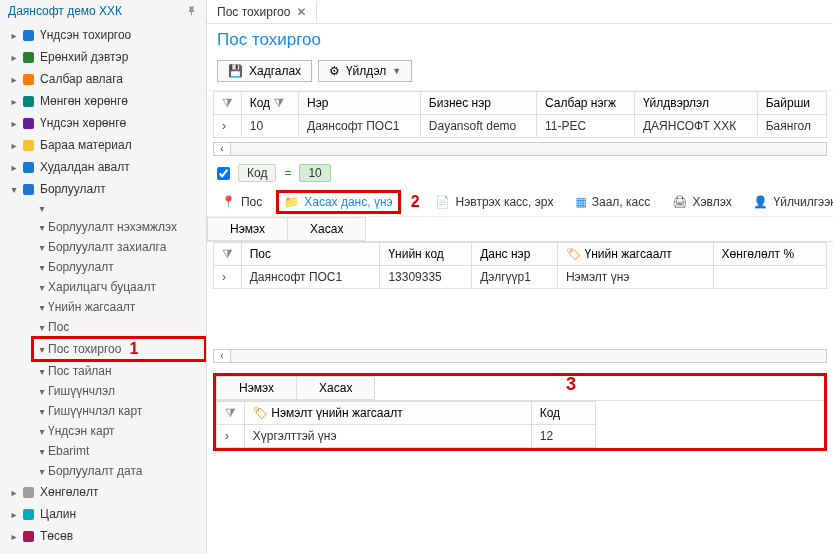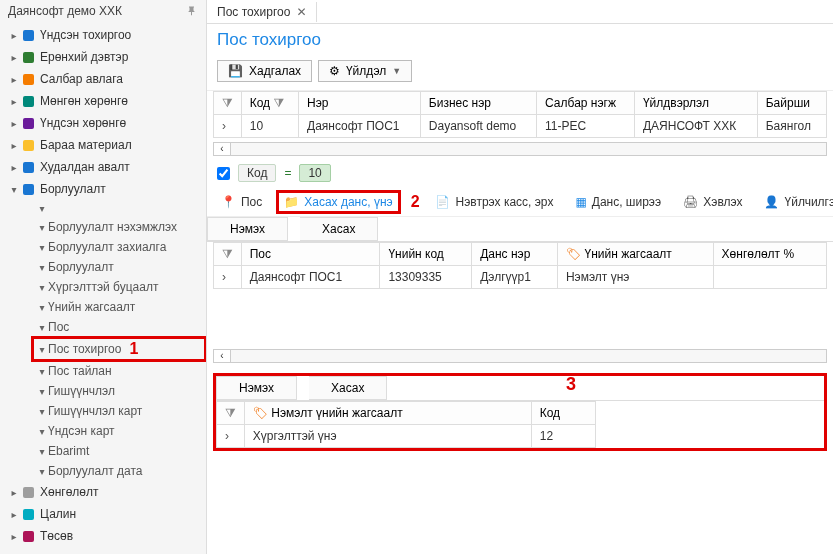--- a/index.html
+++ b/index.html
@@ -1,21 +1,21 @@
 <!DOCTYPE html>
 <html><head>
 <meta charset="utf-8">
 <style>
 * { box-sizing: border-box; margin: 0; padding: 0; }
 body { font-family: "Segoe UI", Tahoma, sans-serif; font-size: 12px; color: #333; background: #fff; overflow: hidden; }
 .app { display: flex; width: 833px; height: 554px; }
 
 
 .sidebar { width: 207px; background: #f5f5f5; border-right: 1px solid #ddd; overflow: hidden; }
-.sidebar-header { display: flex; align-items: center; justify-content: space-between; padding: 4px 8px; color: #404040; font-size: 12px; }
+.sidebar-header { display: flex; align-items: center; justify-content: space-between; padding: 4px 8px; color: #0369a1; font-size: 12px; }
 .pin-icon { width: 12px; height: 12px; color: #999; }
 .tree { padding: 2px 0; }
 .tree-item { display: flex; align-items: center; padding: 3px 4px 3px 8px; cursor: default; white-space: nowrap; }
 .tree-item .caret { width: 12px; display: inline-flex; justify-content: center; color: #666; font-size: 10px; }
 .tree-item .ic { width: 16px; height: 16px; display: inline-flex; align-items: center; justify-content: center; margin-right: 4px; }
 .tree-child { padding-left: 32px; color: #555; }
 .tree-child .tree-item { padding: 3px 4px; }
 .tree-child .caret { width: 12px; }
 .sel-red { outline: 3px solid #e00000; outline-offset: -2px; }
 .badge-1 { color: #d00; font-weight: bold; font-size: 16px; margin-left: 8px; }
@@ -50,21 +50,21 @@
 .chk { width: 13px; height: 13px; }
 .pill { background: #f3f3f3; border: 1px solid #c5d8c5; padding: 1px 8px; border-radius: 2px; }
 .pill-val { background: #d5ecd5; border: 1px solid #a5cfa5; padding: 1px 8px; border-radius: 2px; }
 .eq { color: #2e7d32; }
 
 .sub-toolbar { display: flex; align-items: center; gap: 10px; padding: 4px 8px; border-bottom: 1px solid #eee; flex-wrap: nowrap; }
 .tab-link { display: inline-flex; align-items: center; gap: 5px; padding: 3px 6px; font-size: 12px; cursor: pointer; white-space: nowrap; }
 .tab-link.active { color: #1e88e5; outline: 3px solid #e00000; outline-offset: -1px; }
 .marker-2 { color: #d00; font-weight: bold; font-size: 16px; margin-left: 2px; }
 .ic-pin { color: #1e88e5; } .ic-folder { color: #f9a825; } .ic-doc { color: #555; } .ic-seat { color: #1e88e5; } .ic-print { color: #555; } .ic-user { color: #1e88e5; }
-.small-btns { display: flex; gap: 12px; border-bottom: 1px solid #ddd; }
+.small-btns { display: flex; gap: 0; border-bottom: 1px solid #ddd; }
 .small-btns .btn { border-radius: 0; border-right: 1px solid #ddd; border-top: 1px solid #ddd; border-bottom: 1px solid #ddd; border-left: none; padding: 4px 22px; }
 .small-btns .btn:first-child { border-left: 1px solid #ddd; }
 
 .tag-orange { color: #ef6c00; }
 
 .section-3 { margin: 8px 6px; border: 3px solid #e00000; position: relative; }
 .marker-3 { position: absolute; top: -2px; left: 350px; color: #d00; font-weight: bold; font-size: 18px; }
 .grid2 { width: 380px; }
 </style>
 </head>
@@ -149,21 +149,21 @@
         <div class="tree-item">
             <span class="caret">▾</span>
             <span>Борлуулалт захиалга</span>
           </div>
         <div class="tree-item">
             <span class="caret">▾</span>
             <span>Борлуулалт</span>
           </div>
         <div class="tree-item">
             <span class="caret">▾</span>
-            <span>Хүргэлттэй буцаалт</span>
+            <span>Харилцагч буцаалт</span>
           </div>
         <div class="tree-item">
             <span class="caret">▾</span>
             <span>Үнийн жагсаалт</span>
           </div>
         <div class="tree-item">
             <span class="caret">▾</span>
             <span>Пос</span>
           </div>
         <div class="tree-item sel-red">
@@ -290,21 +290,21 @@
           <span class="ic-folder">📁</span>
           <span>Хасах данс, үнэ</span>
         </span>
       <span class="marker-2">2</span>
       <span class="tab-link">
           <span class="ic-doc">📄</span>
           <span>Нэвтрэх касс, эрх</span>
         </span>
       <span class="tab-link">
           <span class="ic-seat">▦</span>
-          <span>Данс, ширээ</span>
+          <span>Заал, касс</span>
         </span>
       <span class="tab-link">
           <span class="ic-print">🖨</span>
           <span>Хэвлэх</span>
         </span>
       <span class="tab-link">
           <span class="ic-user">👤</span>
           <span>Үйлчилгээнд сонгох</span>
         </span>
     </div>

